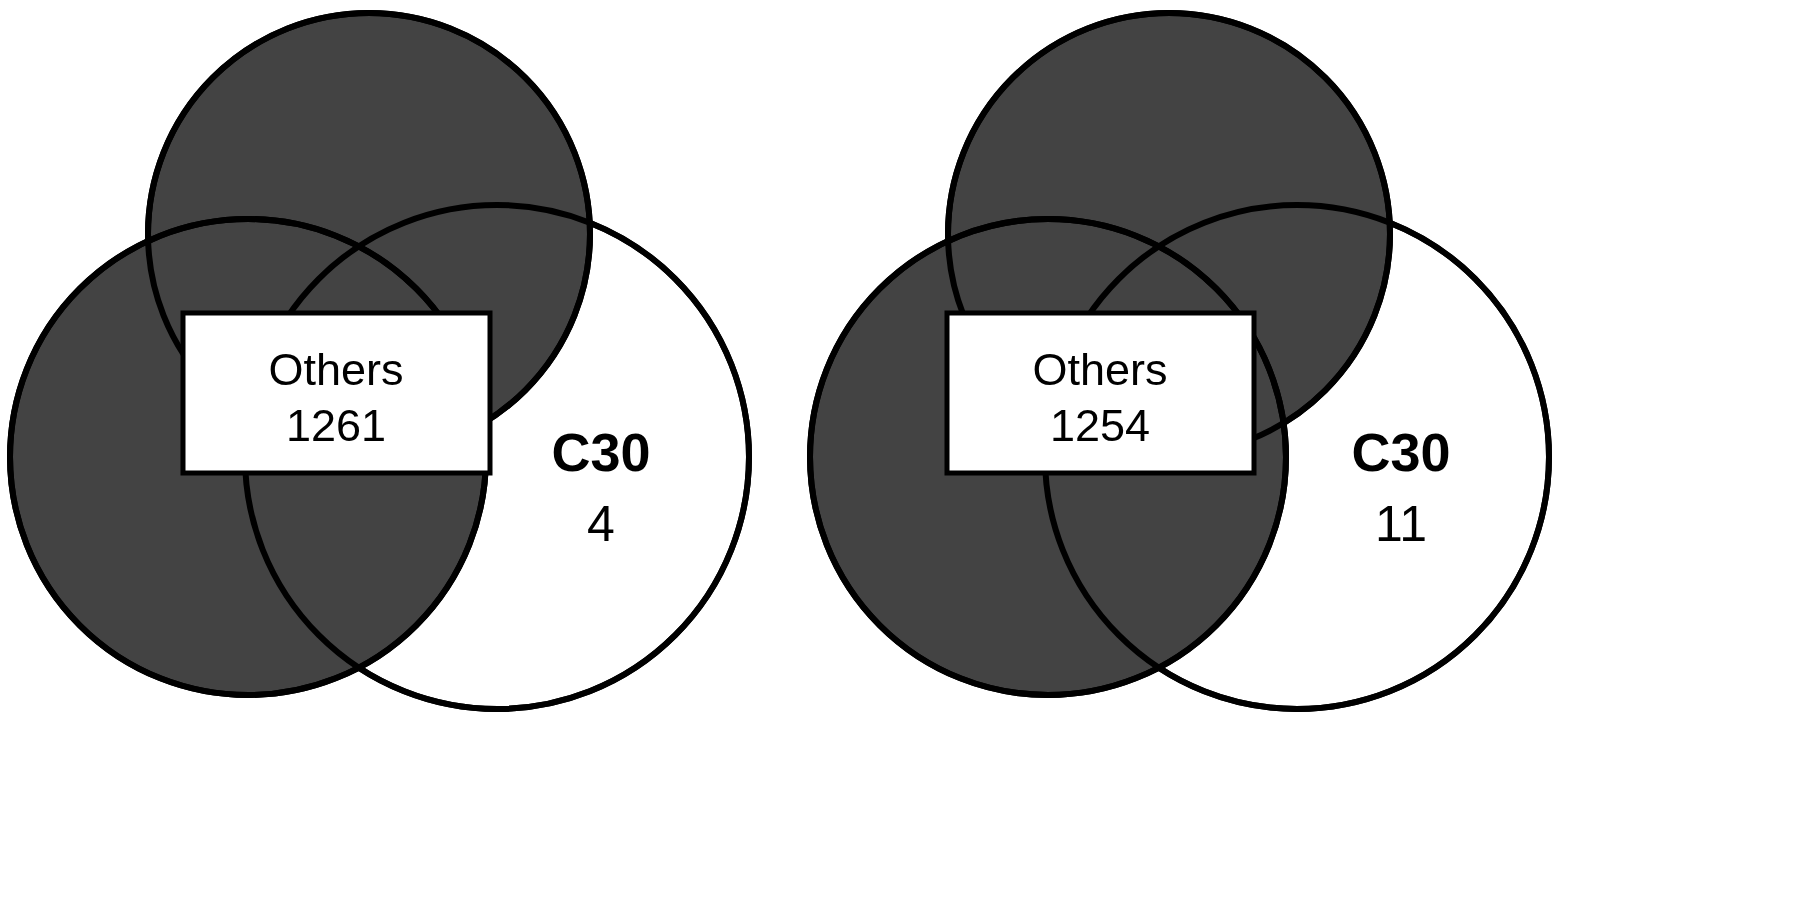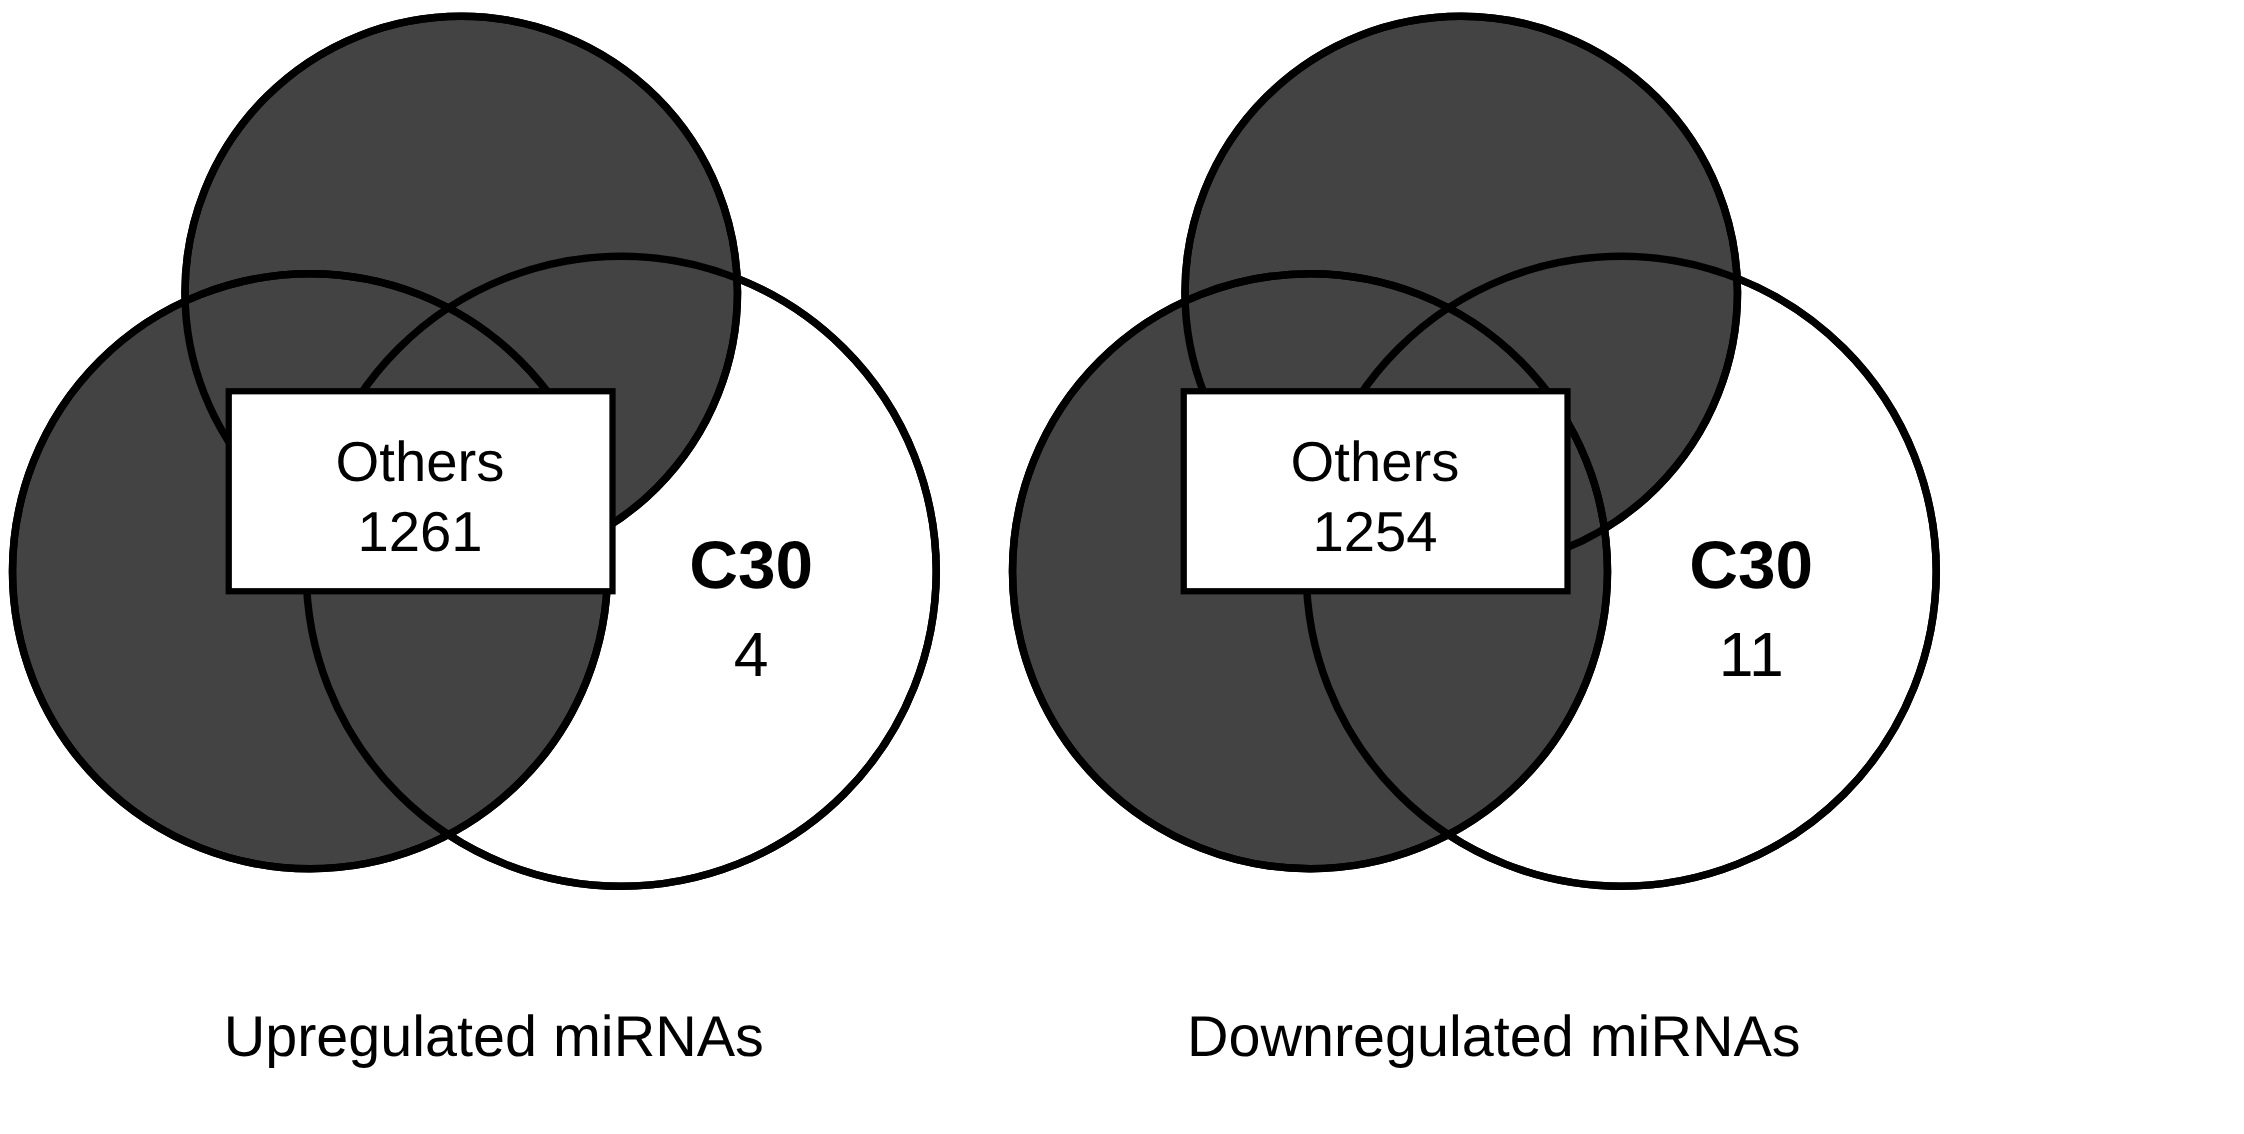--- a/index.html
+++ b/index.html
@@ -58,21 +58,20 @@
       <circle cx="248" cy="457" r="238" fill="none" stroke="#000000" stroke-width="6"></circle>
 
       <rect x="183" y="313" width="307" height="160" fill="#ffffff" stroke="#000000" stroke-width="5"></rect>
       <text x="336" y="352" text-anchor="middle" dominant-baseline="hanging" font-family="Liberation Sans, sans-serif" font-size="45" fill="#000000">Others</text>
       <text x="336" y="408" text-anchor="middle" dominant-baseline="hanging" font-family="Liberation Sans, sans-serif" font-size="45" fill="#000000">1261</text>
 
       <text x="601" y="432" text-anchor="middle" dominant-baseline="hanging" font-family="Liberation Sans, sans-serif" font-size="54" font-weight="bold" fill="#000000">C30</text>
       <text x="601" y="505" text-anchor="middle" dominant-baseline="hanging" font-family="Liberation Sans, sans-serif" font-size="50" fill="#000000">4</text>
     </svg>
 
-    <div class="caption" style="top:802px; left:0px; width:790px;">Upregulated miRNAs</div>
   </div>
 
   <div class="venn-panel" style="left:800px; width:995px;">
     <svg class="venn-svg" width="995" height="790" viewBox="0 0 995 790" xmlns="http://www.w3.org/2000/svg">
 
       <circle cx="1497" cy="457" r="252" transform="translate(-1000,0)" fill="#ffffff" stroke="#000000" stroke-width="6"></circle>
 
       <circle cx="369" cy="234" r="221" fill="#434343" stroke="#000000" stroke-width="6"></circle>
 
       <circle cx="248" cy="457" r="238" fill="#434343" stroke="#000000" stroke-width="6"></circle>
@@ -82,16 +81,15 @@
       <circle cx="248" cy="457" r="238" fill="none" stroke="#000000" stroke-width="6"></circle>
 
       <rect x="147" y="313" width="307" height="160" fill="#ffffff" stroke="#000000" stroke-width="5"></rect>
       <text x="300" y="352" text-anchor="middle" dominant-baseline="hanging" font-family="Liberation Sans, sans-serif" font-size="45" fill="#000000">Others</text>
       <text x="300" y="408" text-anchor="middle" dominant-baseline="hanging" font-family="Liberation Sans, sans-serif" font-size="45" fill="#000000">1254</text>
 
       <text x="601" y="432" text-anchor="middle" dominant-baseline="hanging" font-family="Liberation Sans, sans-serif" font-size="54" font-weight="bold" fill="#000000">C30</text>
       <text x="601" y="505" text-anchor="middle" dominant-baseline="hanging" font-family="Liberation Sans, sans-serif" font-size="50" fill="#000000">11</text>
     </svg>
 
-    <div class="caption" style="top:802px; left:0px; width:790px;">Downregulated miRNAs</div>
   </div>
 
 </div>
 
 </body></html>

